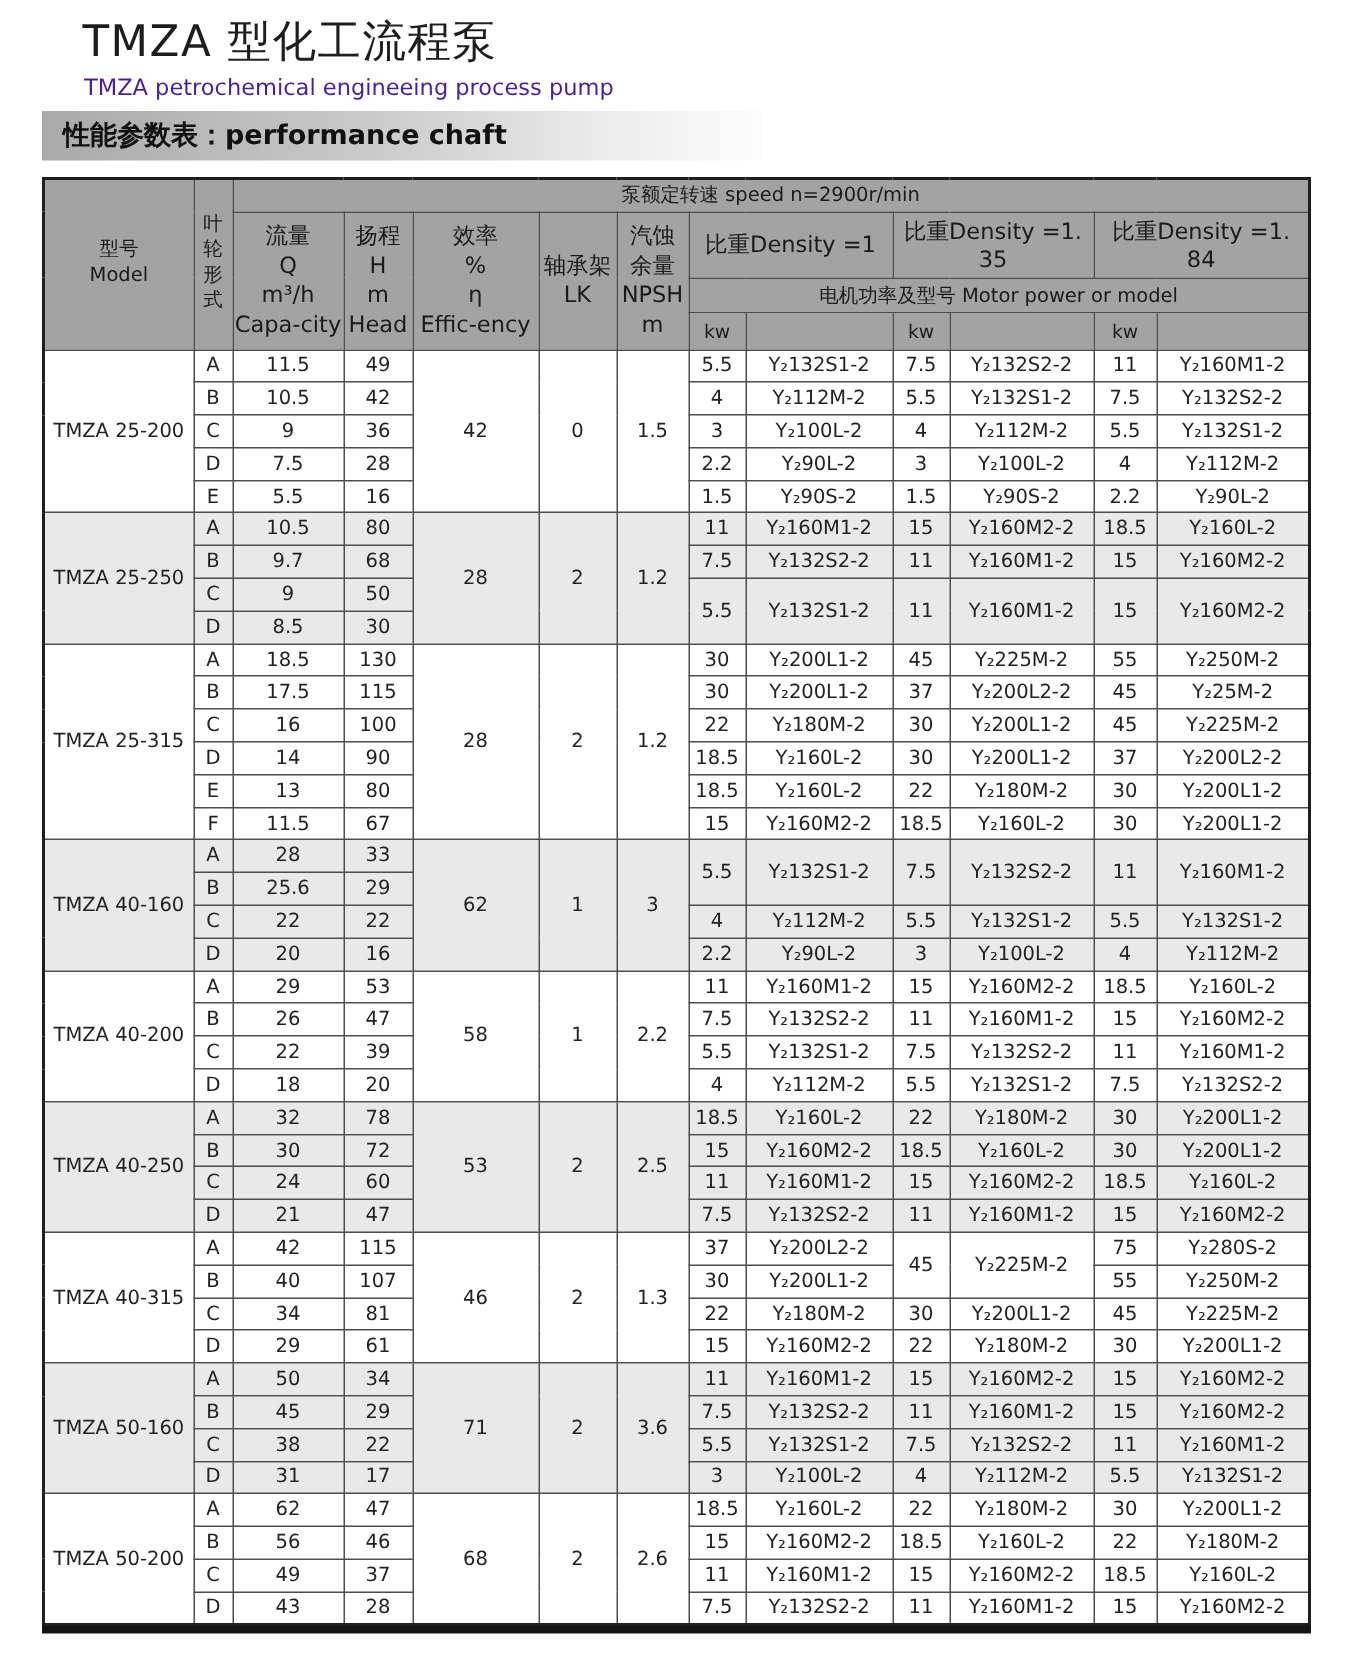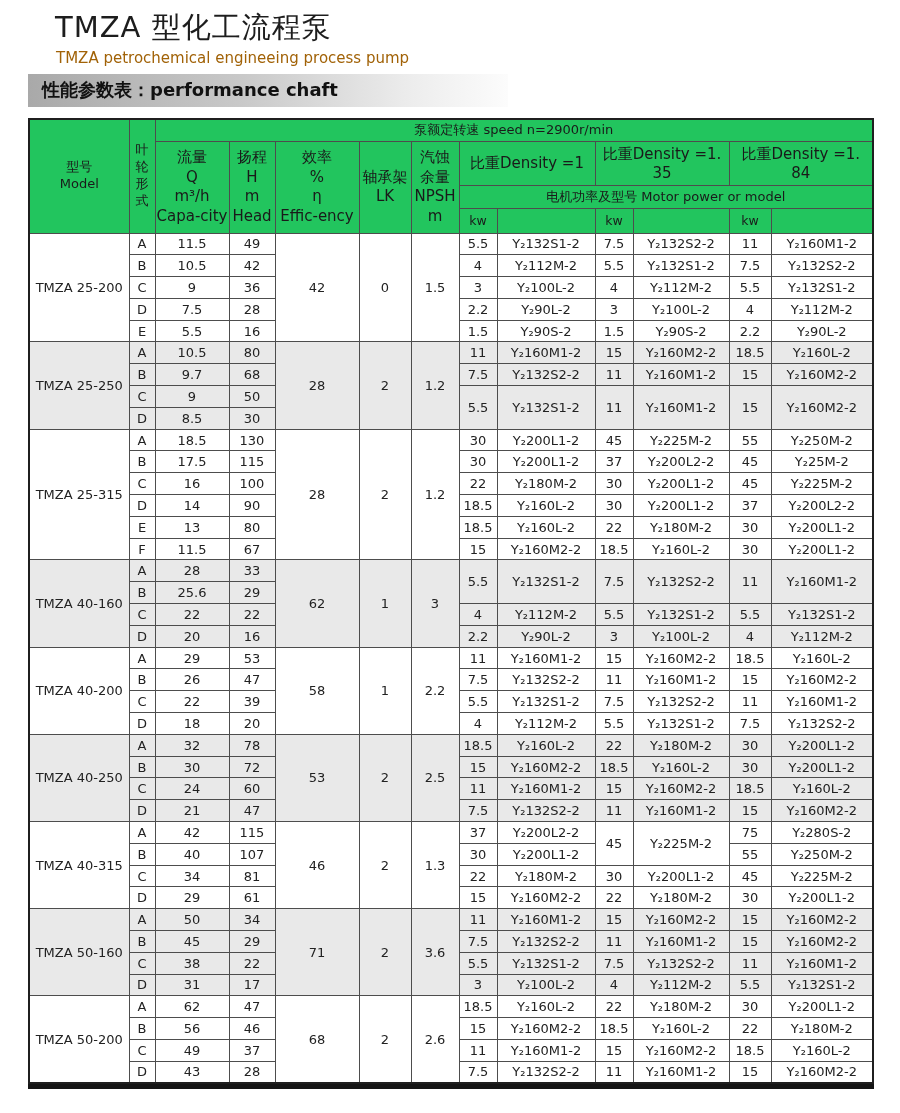--- a/index.html
+++ b/index.html
@@ -10,39 +10,39 @@
     font-family: "DejaVu Sans", "Liberation Sans", sans-serif;
     color: #222;
     overflow: hidden;
   }
   .page-header { padding: 8px 0 0 55px; }
   .page-title {
     font-size: 29px; font-weight: 500; margin: 0;
     letter-spacing: 1px; color: #1d1d1d;
   }
   .page-subtitle {
-    font-size: 15px; margin: 1px 0 7px 1px; color: #a16207;
+    font-size: 15px; margin: 1px 0 7px 1px; color: #4c1d95;
   }
   .section-bar {
     margin-left: 28px; width: 480px;
     padding: 4px 0 5px 14px;
     font-size: 18px; font-weight: 700; color: #111;
     background: linear-gradient(90deg, #a9a9a9 0%, #c9c9c9 45%, #ededed 80%, #fcfcfc 100%);
   }
   table.perf {
     border-collapse: collapse; table-layout: fixed;
     margin: 11px 0 0 28px; width: 844px;
     border: 2px solid #1f1f1f;
   }
   .perf th, .perf td {
     border: 1px solid #4d4d4d;
     text-align: center; vertical-align: middle;
     padding: 0 1px; font-size: 13px; overflow: hidden;
   }
-  .perf thead th { background: #22c55e; font-weight: normal; color: #1a1a1a; }
+  .perf thead th { background: #a3a3a3; font-weight: normal; color: #1a1a1a; }
   .perf tbody td { height: 21.8px; background: #ffffff; }
   .perf tr.shaded td { background: #e9e9e9; }
   .pre { white-space: pre-line; line-height: 1.3; }
   .row-speed th { height: 22px; }
   .row-density th { height: 44px; font-size: 15px; }
   .row-motor th { height: 23px; margin-top: 16px; }
   .row-kw th { height: 25px; font-size: 12.5px; }
   .bottom-rule {
     margin: 0 0 0 28px; width: 846px; height: 5px;
     background: #151515;

